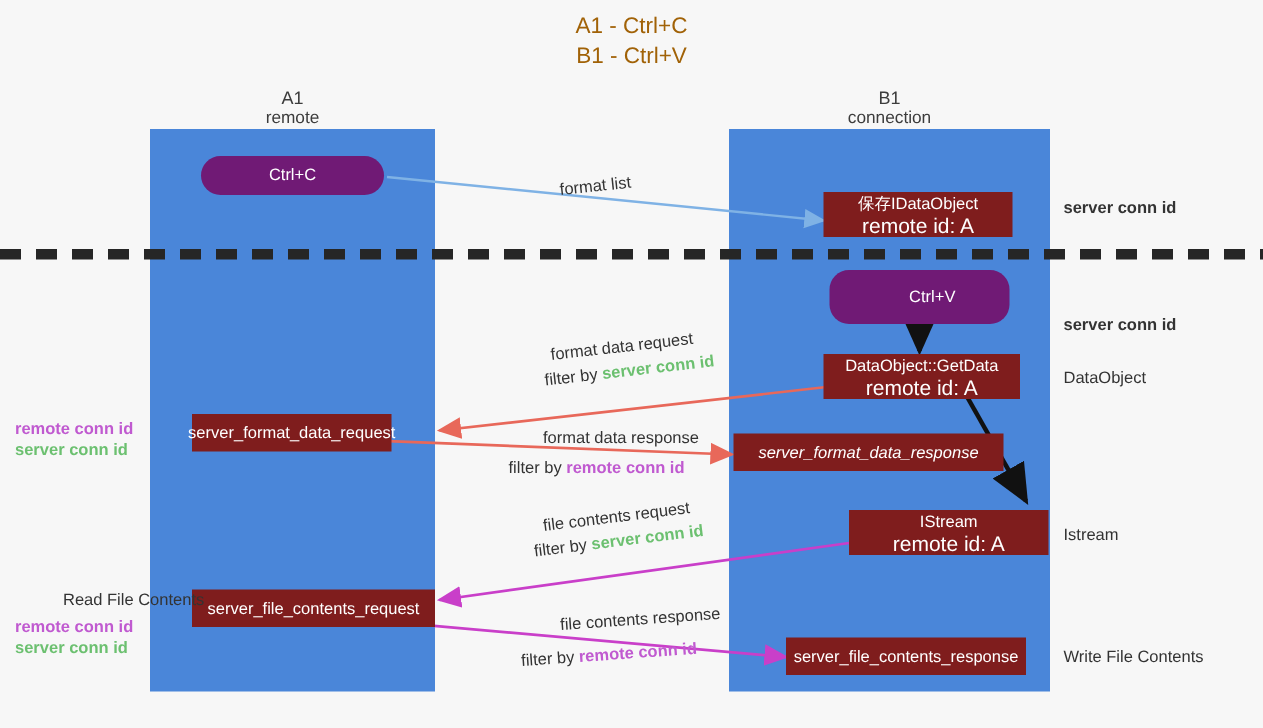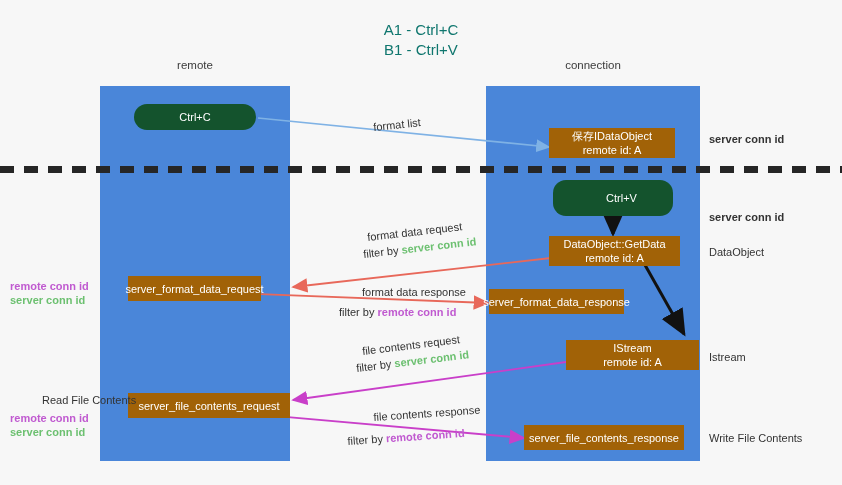--- a/index.html
+++ b/index.html
@@ -9,23 +9,23 @@
   body {
     width: 842px; height: 485px;
     position: relative;
     font-family: "Liberation Sans", sans-serif;
     overflow: hidden;
   }
   #stage { position: absolute; inset: 0; }
 
   
   .title {
-    position: absolute; left: 0; right: 0; top: 20px;
+    position: absolute; left: 0; right: 0; top: 8px;
     text-align: center;
-    font-size: 15px; color: #0f766e; line-height: 20px;
+    font-size: 15px; color: #a16207; line-height: 20px;
   }
   .title div { white-space: pre; }
 
   
   .col-head {
     position: absolute; text-align: center;
     font-size: 11.5px; color: #3c3c3c; line-height: 14px;
   }
   .col-head .big { font-size: 12px; }
 
@@ -44,23 +44,23 @@
 
   
   .box {
     position: absolute;
     display: flex; flex-direction: column;
     align-items: center; justify-content: center;
     color: #ffffff; font-size: 11px; line-height: 14px;
     text-align: center; box-sizing: border-box;
     padding: 2px 4px;
   }
-  .box.green  { background: #14532d; border-radius: 13px; }
-  .box.orange { background: #a16207; }
-  .box .l2 { font-size: 11px; }
+  .box.green  { background: #701a75; border-radius: 13px; }
+  .box.orange { background: #7f1d1d; }
+  .box .l2 { font-size: 14px; }
 
   
   .lbl {
     position: absolute; font-size: 11px; color: #333333;
     white-space: nowrap; line-height: 14px;
   }
   .green-t  { color: #6cc070; font-weight: bold; }
   .magenta-t{ color: #c05ad0; font-weight: bold; }
   .plain-t  { color: #333333; }
   .rot {
@@ -83,23 +83,25 @@
 <body>
 
 <div id="stage">
 
   <div class="title">
     <div>A1 - Ctrl+C</div>
     <div>B1 - Ctrl+V</div>
   </div>
 
   <div class="col-head" style="left:130px; top:58px; width:130px;">
+    <div class="big">A1</div>
     <div>remote</div>
   </div>
   <div class="col-head" style="left:528px; top:58px; width:130px;">
+    <div class="big">B1</div>
     <div>connection</div>
   </div>
 
   <div class="lane" id="lane-a"></div>
   <div class="lane" id="lane-b"></div>
 
   <svg class="arrows" viewBox="0 0 842 485">
     <defs>
       <marker id="ah-blue" markerWidth="9" markerHeight="9" refX="8" refY="4.5" orient="auto">
         <path d="M0,0.5 L9,4.5 L0,8.5 z" fill="#7fb2e5"></path>
@@ -152,21 +154,21 @@
 
   <div class="box orange" style="left:566px; top:340px; width:133px; height:30px;">
     <div>IStream</div>
     <div class="l2">remote id: A</div>
   </div>
 
   <div class="box orange" style="left:128px; top:276px; width:133px; height:25px;">
     <div>server_format_data_request</div>
   </div>
 
-  <div class="box orange" style="left:489px; top:289px; width:135px; height:25px;">
+  <div class="box orange" style="left:489px; top:289px; width:180px; height:25px;font-style:italic;">
     <div>server_format_data_response</div>
   </div>
 
   <div class="box orange" style="left:128px; top:393px; width:162px; height:25px;align-items:center;">
     <div>server_file_contents_request</div>
   </div>
 
   <div class="box orange" style="left:524px; top:425px; width:160px; height:25px;">
     <div>server_file_contents_response</div>
   </div>

